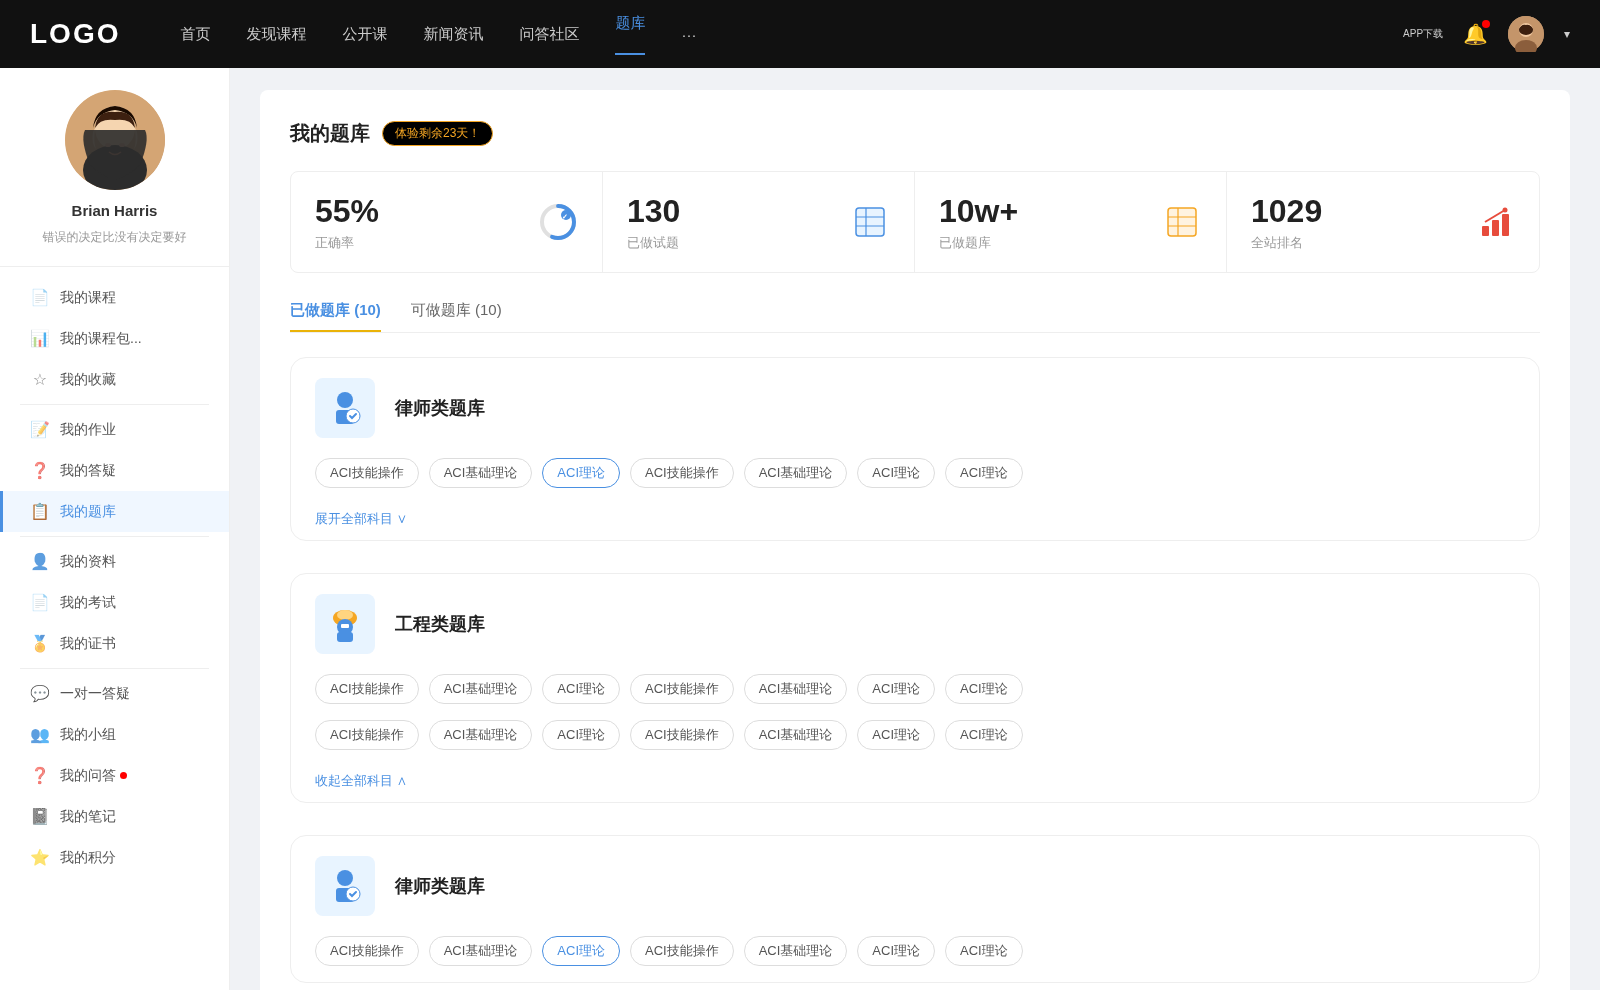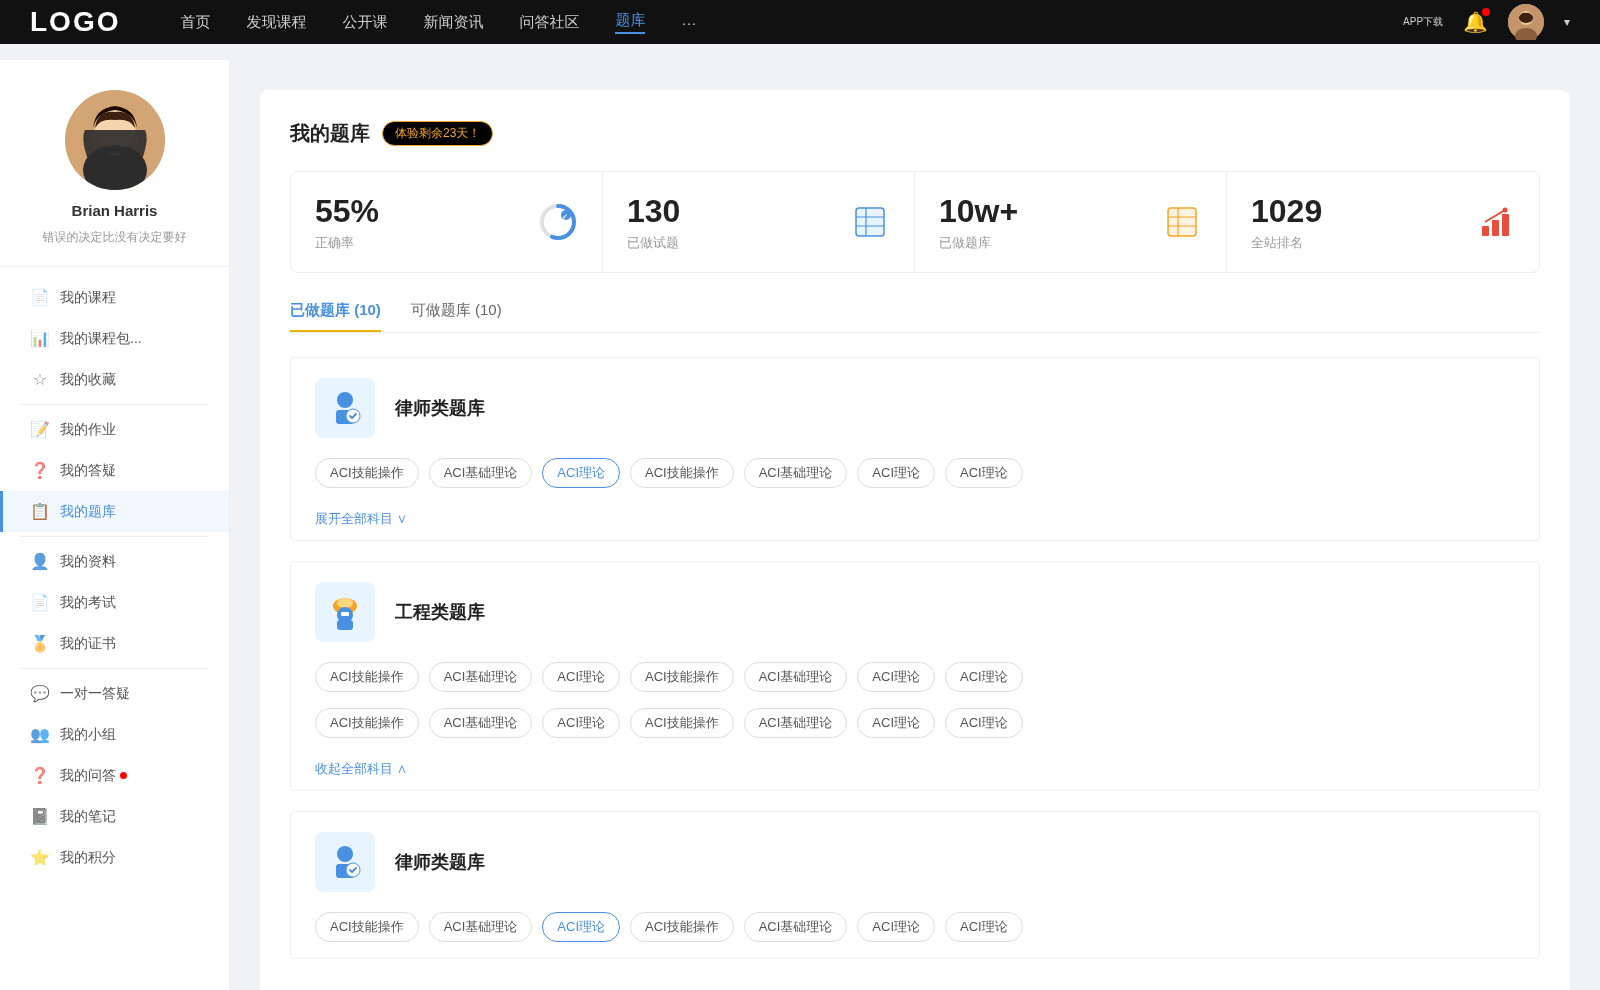--- a/index.html
+++ b/index.html
@@ -1,21 +1,21 @@
 <!DOCTYPE html>
 <html><head>
   <meta charset="utf-8">
   <style>
     * { margin: 0; padding: 0; box-sizing: border-box; }
     body { font-family: 'PingFang SC', 'Microsoft YaHei', sans-serif; background: #f0f2f5; color: #333; font-size: 14px; }
 
     
     .navbar {
       background: #111;
-      height: 44px;
+      height: 68px;
       display: flex;
       align-items: center;
       padding: 0 30px;
       position: fixed;
       top: 0; left: 0; right: 0;
       z-index: 100;
     }
     .navbar-logo {
       color: white;
       font-size: 28px;
@@ -31,21 +31,21 @@
     }
     .navbar-nav a {
       color: #ccc;
       text-decoration: none;
       font-size: 15px;
       cursor: pointer;
     }
     .navbar-nav a.active {
       color: #4A90E2;
       border-bottom: 2px solid #4A90E2;
-      padding-bottom: 2px;
+      padding-bottom: 20px;
     }
     .navbar-right {
       display: flex;
       align-items: center;
       gap: 20px;
     }
     .navbar-app-download {
       color: #ccc;
       font-size: 10px;
       cursor: pointer;
@@ -242,22 +242,22 @@
     }
     .tab-item.active {
       color: #4A90E2;
       border-bottom: 2px solid #eab308;
       font-weight: bold;
     }
 
     
     .bank-section {
       border: 1px solid #eee;
-      border-radius: 4px;
-      margin-bottom: 20px;
+      border-radius: 16px;
+      margin-bottom: 32px;
       overflow: hidden;
     }
     .bank-header {
       display: flex;
       align-items: center;
       padding: 20px 24px;
       gap: 20px;
     }
     .bank-icon {
       width: 60px; height: 60px;

